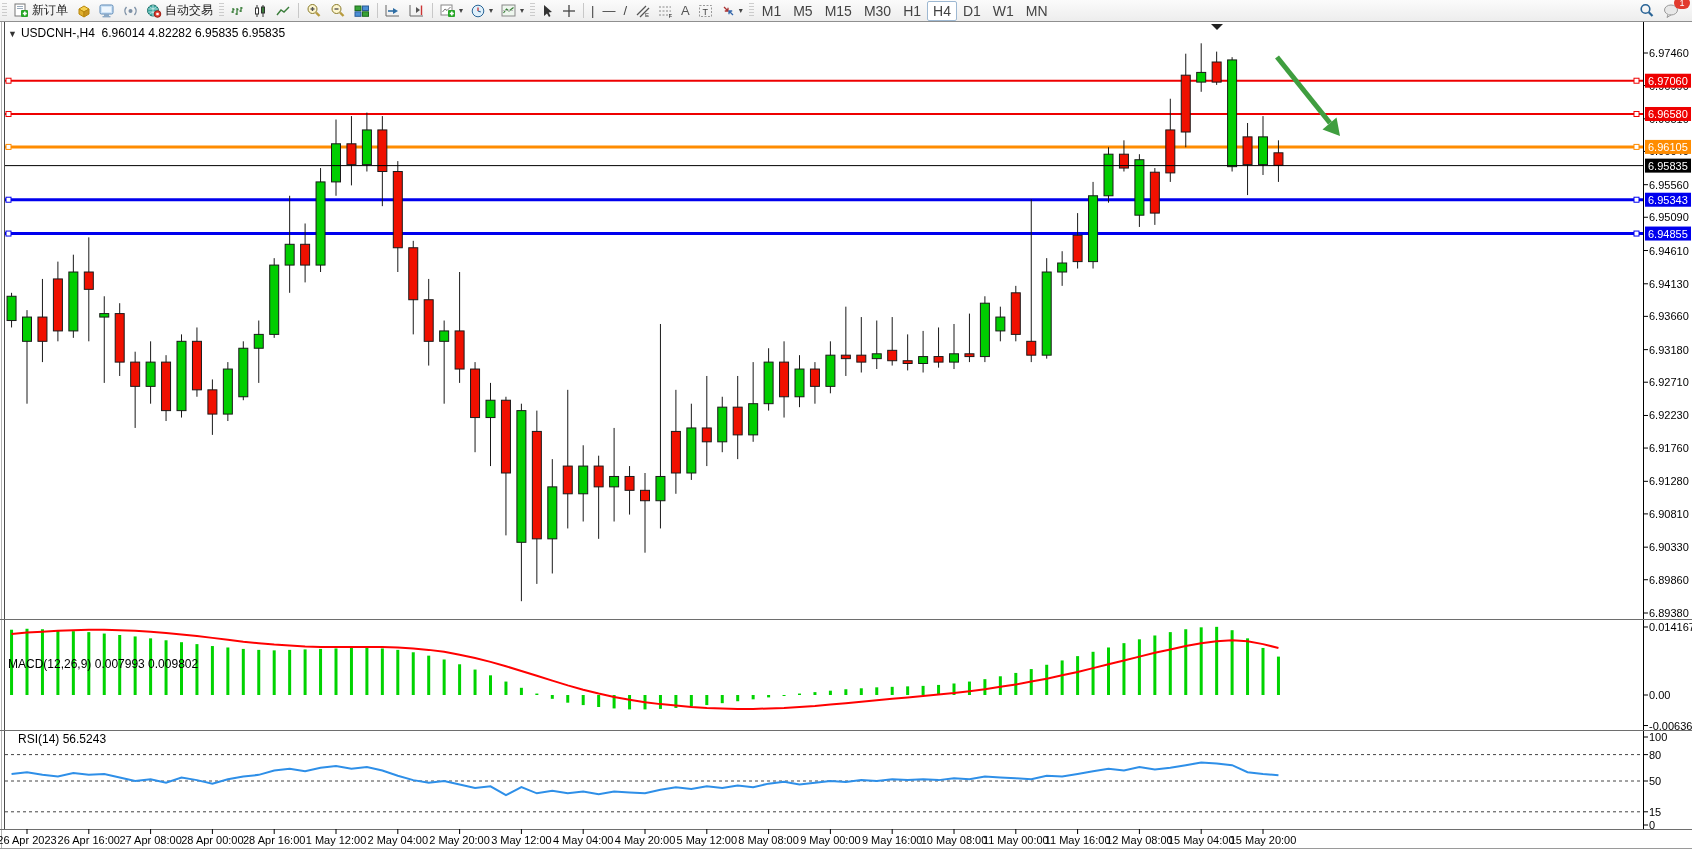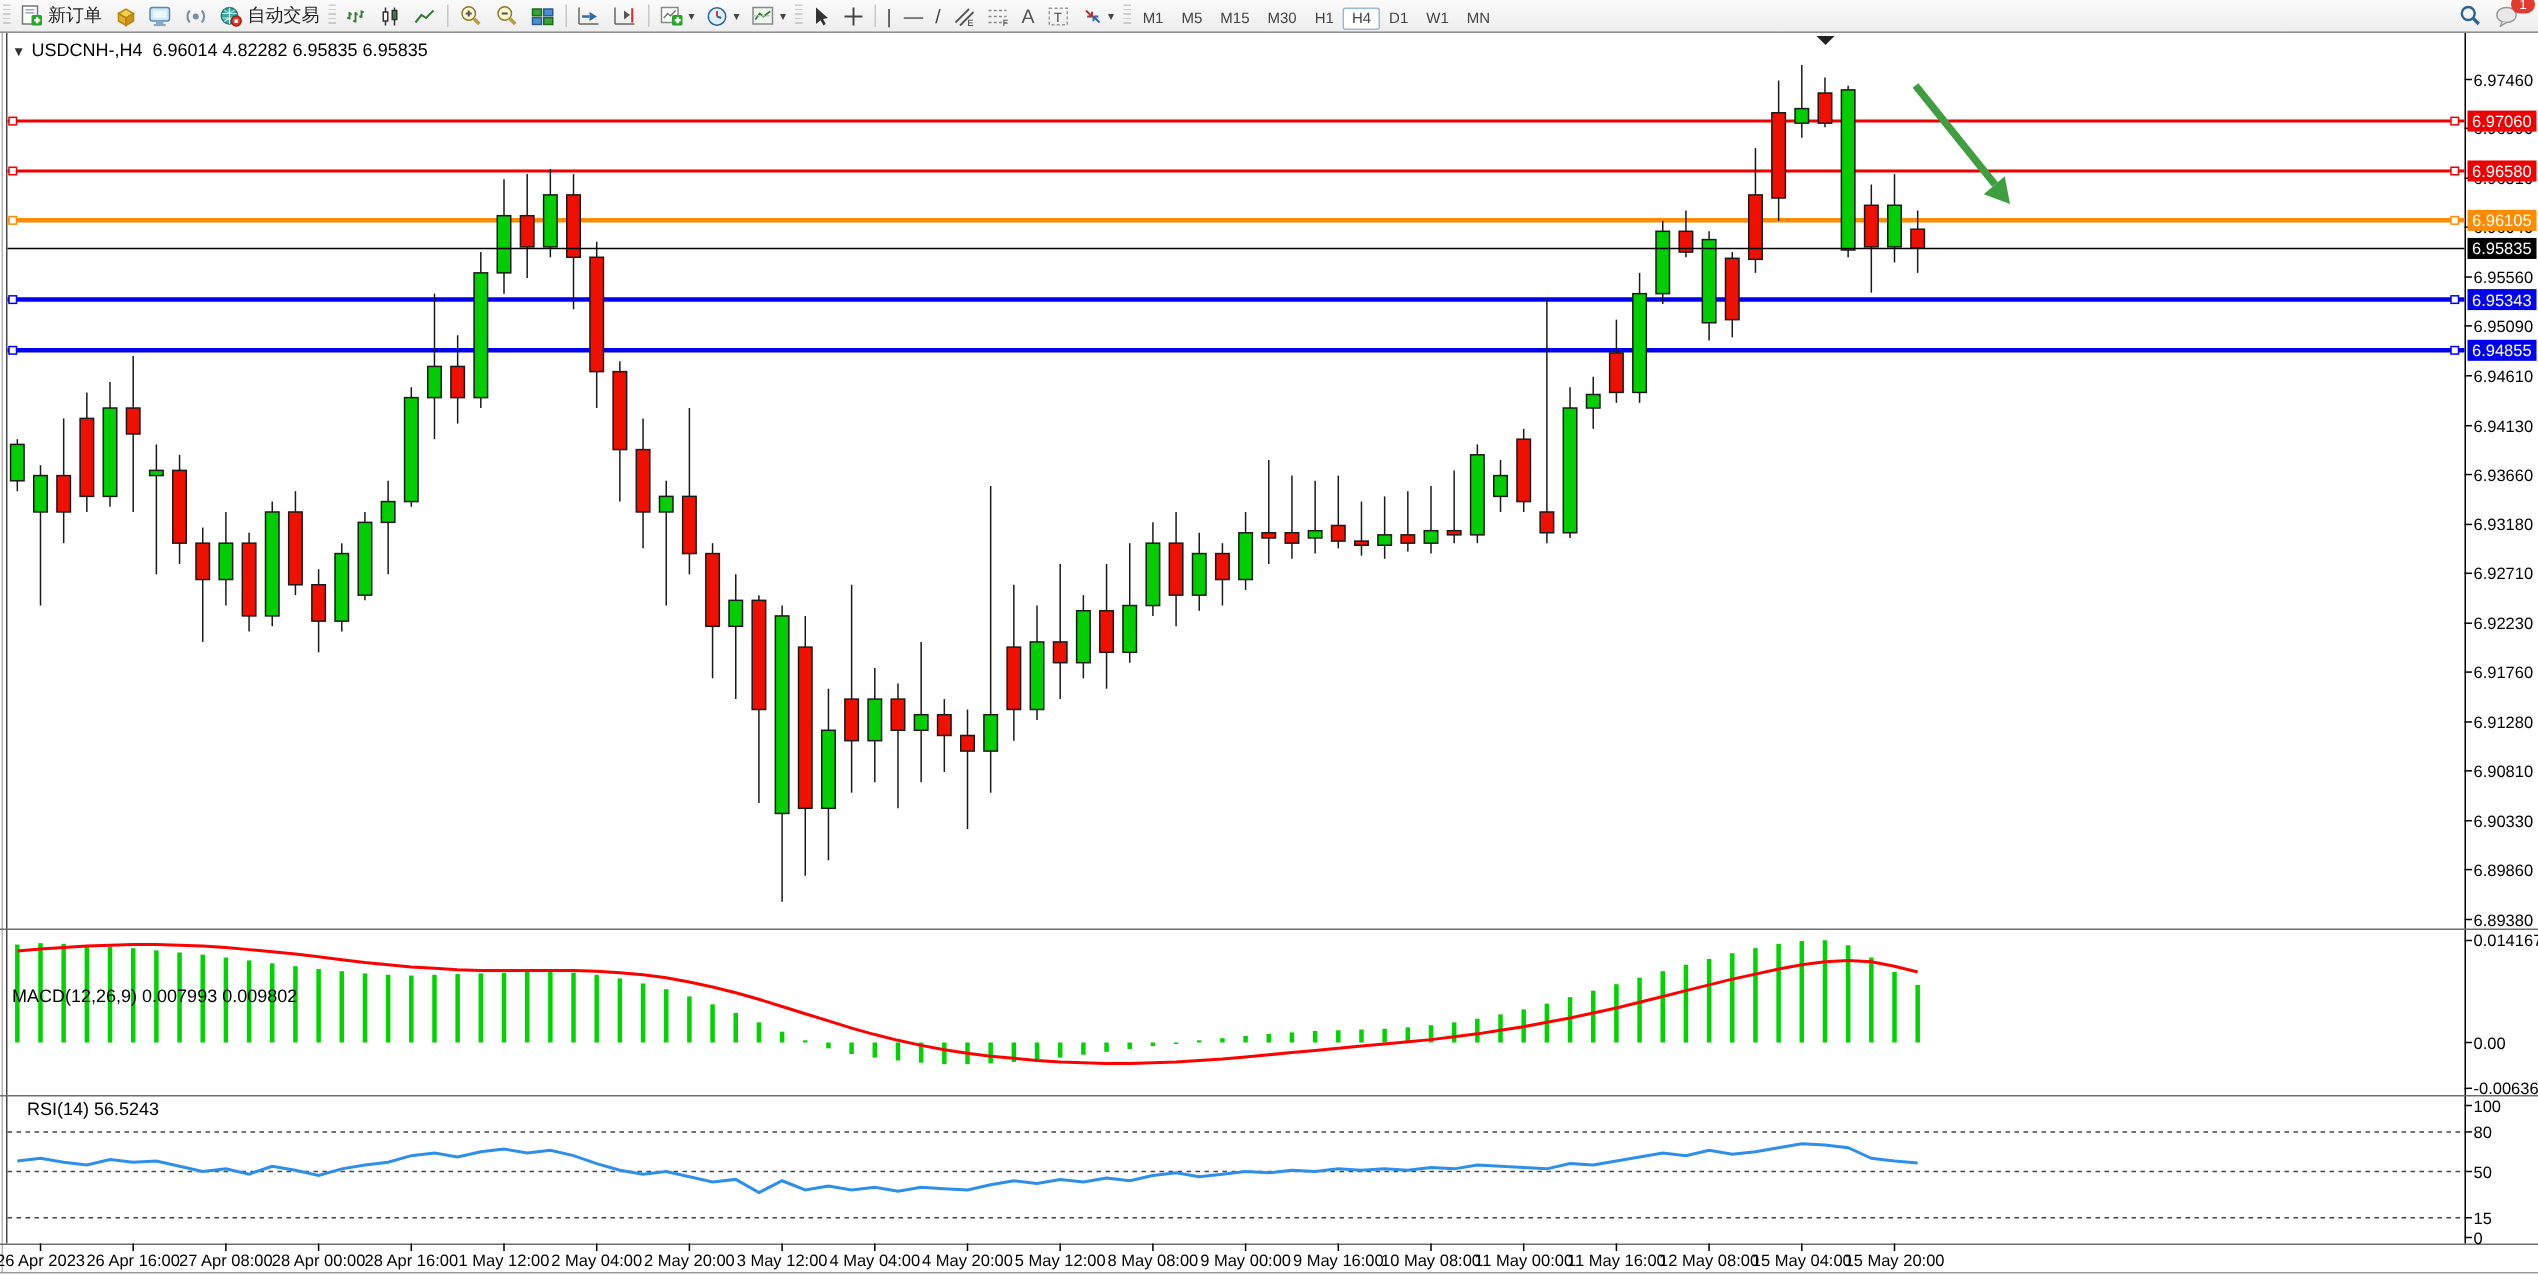--- a/index.html
+++ b/index.html
@@ -5,21 +5,21 @@
   html,body{margin:0;padding:0;background:#e9e9e9;font-family:"Liberation Sans",sans-serif;}
   #app{position:relative;width:1692px;height:854px;background:#ffffff;overflow:hidden;}
   
   #toolbar{position:absolute;left:0;top:0;width:1692px;height:21px;
     background:linear-gradient(#fbfbfb,#ededed);border-bottom:1px solid #c9c9c9;
     display:flex;align-items:center;font-size:12px;color:#222;white-space:nowrap;}
   .tb-btn{display:inline-flex;align-items:center;gap:3px;padding:1px 4px;height:17px;border-radius:2px;cursor:default;}
   .tb-sep{width:1px;height:15px;background:#c8c8c8;margin:0 3px;}
   .tb-grip{width:5px;height:15px;margin:0 2px;background:repeating-linear-gradient(#bbb 0 1px,transparent 1px 3px);opacity:.7;}
   .tb-txt{font-size:12px;color:#222;text-align:center;}
-  .tf{padding:1px 5px;color:#444;font-size:10px;border:1px solid transparent;border-radius:2px;}
+  .tf{padding:1px 5px;color:#444;font-size:14px;border:1px solid transparent;border-radius:2px;}
   .tf.active{background:#fff;border:1px solid #9db8d2;}
   .glyph{font-size:13px;line-height:13px;color:#444;}
   .spacer{flex:1;}
   #chat-badge{position:absolute;top:-4px;right:-6px;background:#e23b2e;color:#fff;border-radius:7px;
     min-width:12px;height:12px;font-size:9px;line-height:12px;text-align:center;padding:0 2px;}
   
   #chart-svg{position:absolute;left:0;top:0;}
   .hdr{position:absolute;font-size:12px;color:#000;z-index:5;}
   #main-hdr{left:8px;top:26px;}
   #macd-hdr{left:8px;top:657px;}

